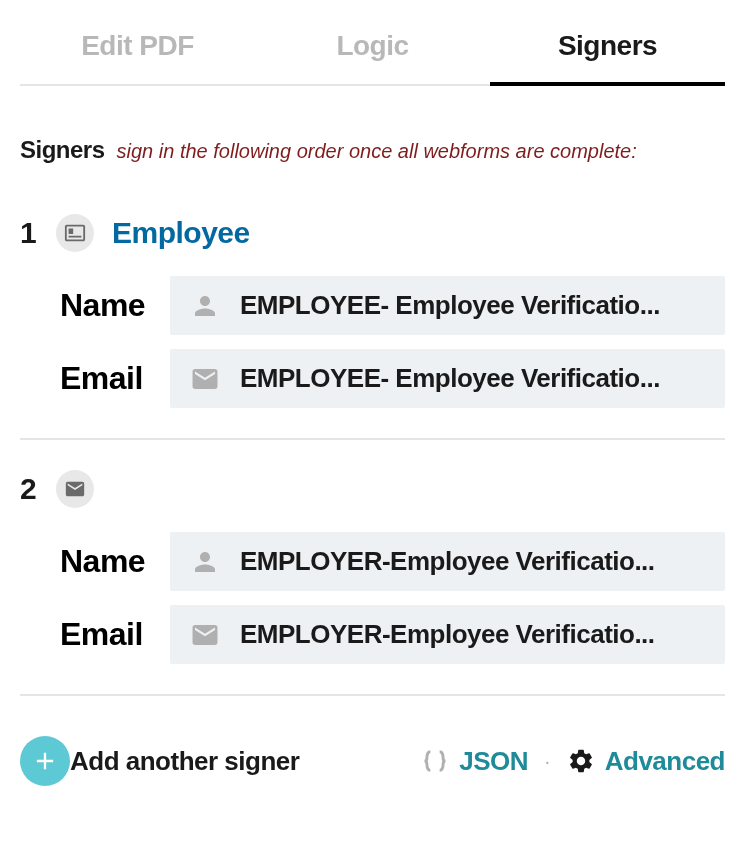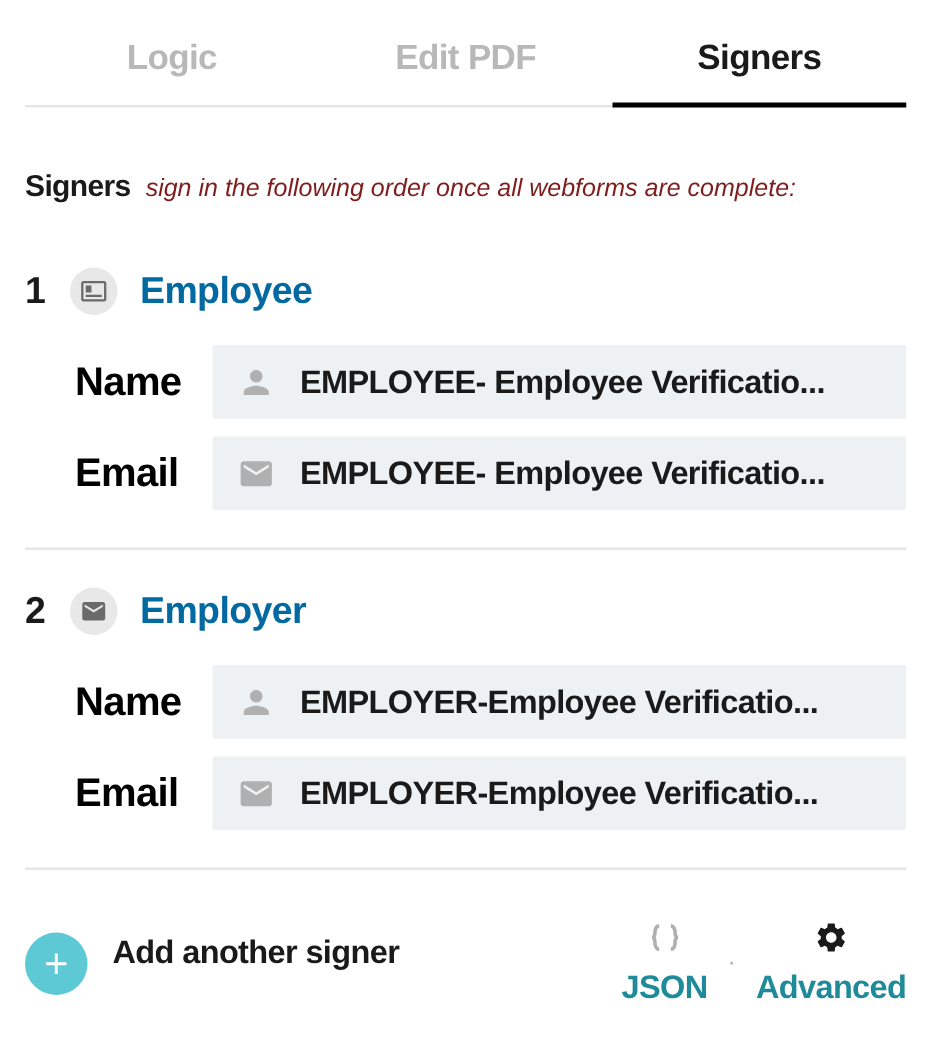--- a/index.html
+++ b/index.html
@@ -156,22 +156,21 @@
     
     .bottom-bar {
       display: flex;
       align-items: center;
       justify-content: space-between;
       padding-top: 10px;
     }
     
     .add-signer {
       display: flex;
-      align-items: flex-start;
-      gap: 20px;
+      align-items: center;
       cursor: pointer;
     }
     
     .add-icon {
       width: 50px;
       height: 50px;
       background: #5dc9d4;
       border-radius: 50%;
       display: flex;
       align-items: center;
@@ -195,21 +194,20 @@
       display: flex;
       align-items: center;
       gap: 12px;
     }
     
     .footer-link {
       display: flex;
       align-items: center;
       gap: 10px;
       cursor: pointer;
-      flex-direction: column;
     }
     
     .footer-link svg {
       width: 28px;
       height: 28px;
     }
     
     .json-icon svg {
       stroke: #b0b0b0;
       fill: none;
@@ -230,22 +228,22 @@
     .separator {
       color: #b0b0b0;
       font-size: 20px;
       padding: 0 4px;
     }
   </style>
 </head>
 <body>
 
 <div class="tabs">
+  <div class="tab">Edit PDF</div>
   <div class="tab">Logic</div>
-  <div class="tab">Edit PDF</div>
   <div class="tab active">Signers</div>
 </div>
 
 <div class="section-header">
   <span class="section-title">Signers</span>
   <span class="section-subtitle">sign in the following order once all webforms are complete:</span>
 </div>
 
 <div class="signer-block">
   <div class="signer-row">
@@ -286,21 +284,20 @@
 <hr class="divider">
 
 <div class="signer-block">
   <div class="signer-row">
     <span class="signer-number">2</span>
     <span class="signer-type-icon">
       <svg viewBox="0 0 24 24">
           <path d="M20 4H4c-1.1 0-1.99.9-1.99 2L2 18c0 1.1.9 2 2 2h16c1.1 0 2-.9 2-2V6c0-1.1-.9-2-2-2zm0 4l-8 5-8-5V6l8 5 8-5v2z"></path>
         </svg>
     </span>
-    <span class="signer-name">Employer</span>
   </div>
 
   <div class="field-row">
     <span class="field-label">Name</span>
     <div class="field-value">
       <span class="field-icon">
         <svg viewBox="0 0 24 24">
             <path d="M12 12c2.21 0 4-1.79 4-4s-1.79-4-4-4-4 1.79-4 4 1.79 4 4 4zm0 2c-2.67 0-8 1.34-8 4v2h16v-2c0-2.66-5.33-4-8-4z"></path>
           </svg>
       </span>

